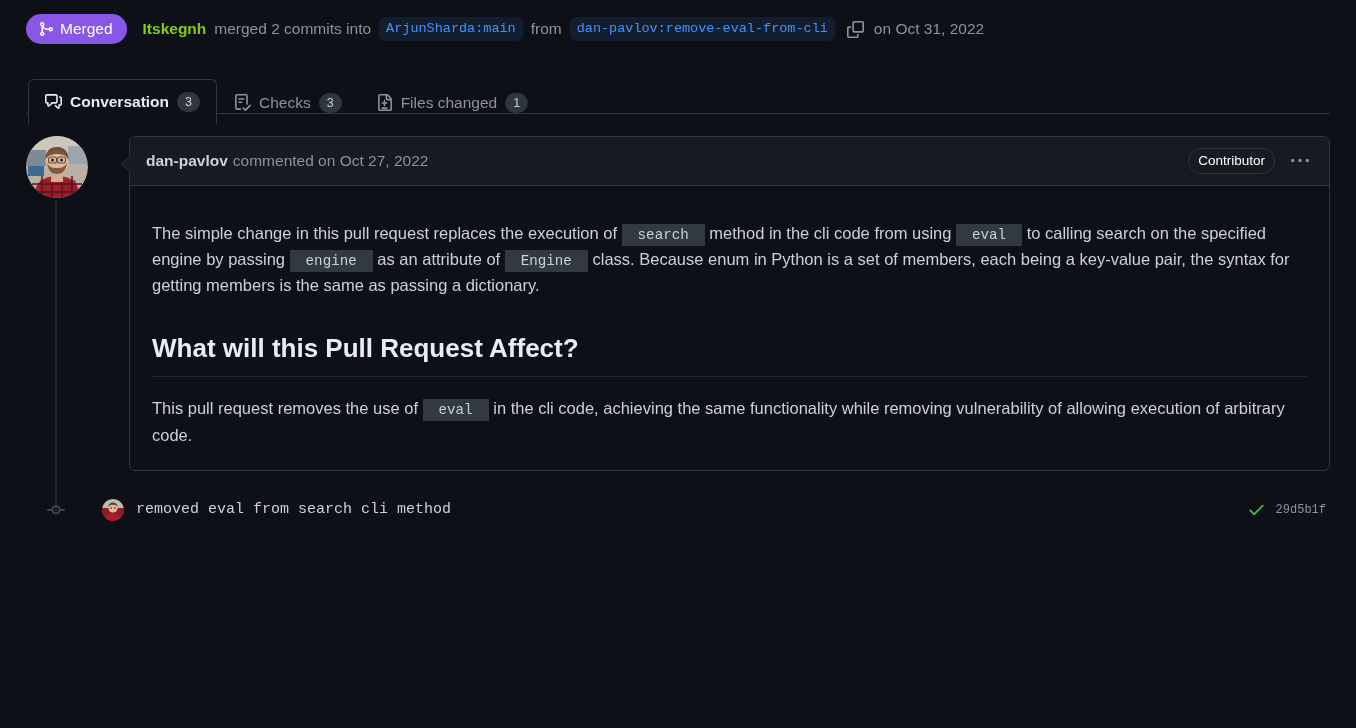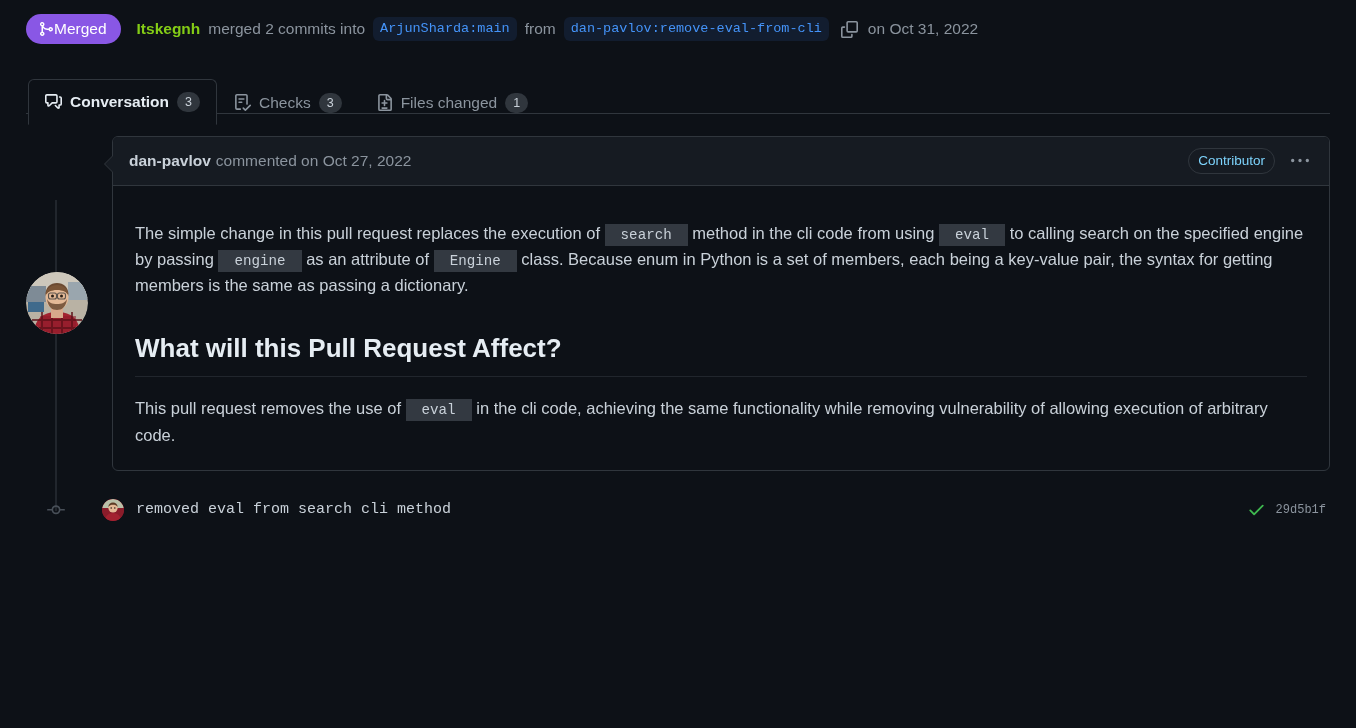--- a/index.html
+++ b/index.html
@@ -32,20 +32,21 @@
     align-items: center;
     gap: 8px;
     font-size: 15.5px;
     color: #8b949e;
     white-space: nowrap;
     padding-bottom: 14px;
   }
   .state-badge {
     display: inline-flex;
     align-items: center;
+    gap: 6px;
     background: #8957e5;
     color: #ffffff;
     border-radius: 2em;
     padding: 7px 14px 7px 12px;
     font-size: 15.5px;
     font-weight: 500;
     line-height: 1;
     margin-right: 8px;
   }
   .state-badge svg { display: block; }
@@ -107,21 +108,21 @@
 
   
   .timeline { position: relative; margin: 22px 26px 0 26px; }
   .timeline-rail {
     position: absolute;
     left: 29px; top: 64px; bottom: -40px;
     width: 2px;
     background: #21262d;
   }
 
-  .comment-row { display: flex; align-items: center; gap: 0; position: relative; }
+  .comment-row { display: flex; align-items: flex-start; gap: 17px; position: relative; }
   .avatar {
     width: 62px; height: 62px;
     border-radius: 50%;
     flex: 0 0 62px;
     overflow: hidden;
     position: relative;
     z-index: 2;
     background: #30363d;
   }
   .avatar svg { display: block; }
@@ -162,21 +163,21 @@
     display: flex;
     align-items: center;
     font-size: 15.5px;
     color: #8b949e;
   }
   .comment-author { color: #c9d1d9; font-weight: 600; margin-right: 5px; }
   .head-spacer { flex: 1; }
   .role-badge {
     border: 1px solid #30363d;
     border-radius: 2em;
-    color: #7dd3fc;
+    color: #ffffff;
     font-size: 13.5px;
     padding: 3px 9px;
     line-height: 1.3;
     margin-right: 12px;
   }
   .kebab { color: #8b949e; display: inline-flex; padding: 2px 4px; }
 
   .comment-body { padding: 16px 22px 22px 22px; }
   .md-h2 {
     font-size: 26px;

